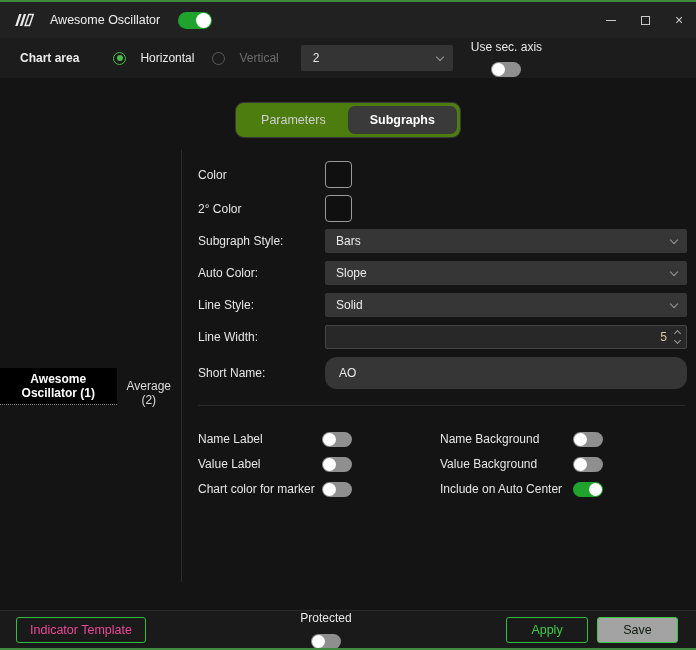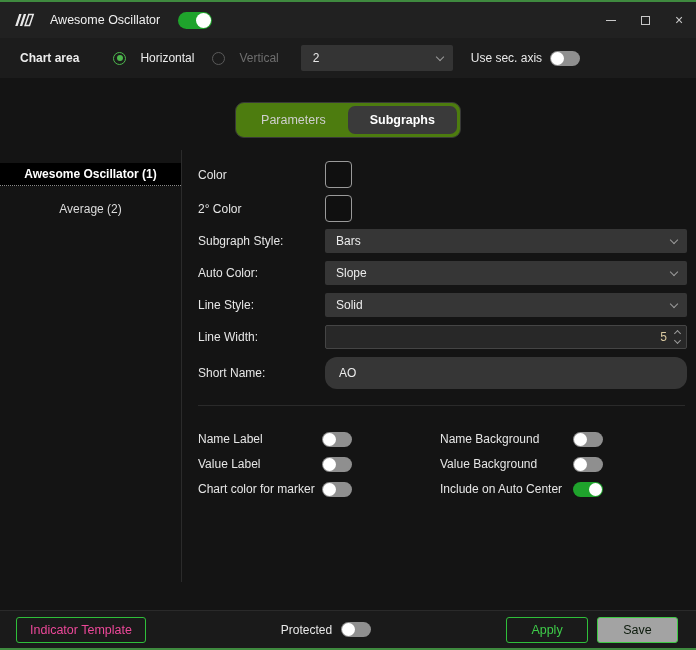--- a/index.html
+++ b/index.html
@@ -30,36 +30,36 @@
   .header-row .hr-label { font-weight:bold; color:#ececec; }
   .radio-group { display:flex; align-items:center; margin-left:34px; gap:18px; }
   .radio-opt { display:flex; align-items:center; gap:14px; cursor:pointer;text-align:right; }
   .radio { width:13px; height:13px; border-radius:50%; border:1px solid #5a5a5a; position:relative; flex:none; }
   .radio.checked { border-color:#4db84d; }
   .radio.checked::after { content:''; position:absolute; inset:2.5px; border-radius:50%; background:#4db84d; }
   .radio-opt .lbl { color:#ececec; }
   .radio-opt.disabled .lbl { color:#6e6e6e; }
   .hdr-select { width:152px; height:26px; margin-left:22px; background:#343434; border-radius:2px;
                 display:flex; align-items:center; padding:0 10px 0 12px; cursor:pointer; }
-  .sec-axis { display:flex; align-items:center; gap:8px; margin-left:18px; }
+  .sec-axis { display:flex; align-items:center; gap:8px; margin-left:18px;flex-direction:column; }
 
   .chev { width:6px; height:6px; border-right:1.4px solid #9b9b9b; border-bottom:1.4px solid #9b9b9b;
           transform:rotate(45deg); margin-left:auto; margin-top:-3px; flex:none; }
 
   
   .main { position:relative; height:532px; background:#141414; display:flex; flex-direction:column; }
   .tabs-row { display:flex; justify-content:center; margin-top:24px; }
   .tab-group { display:flex; border:1px solid #383838; background:#4d7c0f; border-radius:9px; padding:3px; }
   .tab { padding:7px 22px; border-radius:7px; color:#cfcfcf; font-size:12.5px; cursor:pointer; }
   .tab.active { background:#3a3a3a; color:#fff; font-weight:bold; }
 
   .body { display:flex; flex:1; margin-top:1px; }
   .v-divider { position:absolute; left:181px; top:72px; width:1px; height:432px; background:#2b2b2b; }
 
-  .sidebar { width:181px; flex:none; display:flex; flex-direction:column; padding-top:24px; }
+  .sidebar { width:181px; flex:none; display:flex; flex-direction:row; align-items:center; padding-top:24px; }
   .side-item { padding:4px 9px; color:#dcdcdc; cursor:pointer; text-align:center; }
   .side-item.selected { background:#000; font-weight:bold; color:#fff; border-bottom:1px dotted #8a8a8a; }
   .side-item + .side-item { margin-top:12px; }
 
   .content { flex:1; padding:22px 9px 0 17px; }
   .form-row { display:flex; align-items:center; margin-bottom:8px; }
   .form-row .f-label { width:127px; flex:none; color:#e6e6e6; }
   .swatch-row { height:27px; margin-bottom:7px; }
   .swatch { width:27px; height:27px; border:1px solid #9a9a9a; border-radius:4px; padding:2px; cursor:pointer; background:#101010; }
   .swatch .fill { width:100%; height:100%; border-radius:1px; }
@@ -81,21 +81,21 @@
   .tgl-col2 { flex:1; }
   .tgl-row { display:flex; align-items:center; height:24px; margin-bottom:1px; }
   .tgl-col1 .t-label { width:124px; flex:none; color:#e6e6e6; }
   .tgl-col2 .t-label { width:133px; flex:none; color:#e6e6e6; }
 
   
   .footer { position:absolute; left:0; right:0; bottom:0; height:38px; background:#1a1a1a;
             border-top:1px solid #2a2a2a; display:flex; align-items:center; padding:0 18px 0 16px; }
   .btn-outline { height:26px; padding:0 13px; background:transparent; border:1px solid #2fbf3a; border-radius:3px;
                  color:#ec4899; font-family:inherit; font-size:12.5px; cursor:pointer; }
-  .protected-group { display:flex; align-items:center; gap:9px; }
+  .protected-group { display:flex; align-items:center; gap:9px;flex-direction:column; }
   .f-spacer { flex:1; }
   .btn-apply { width:82px; height:26px; background:transparent; border:1px solid #2fbf3a; border-radius:3px;
                color:#3ecb49; font-family:inherit; font-size:12.5px; cursor:pointer; margin-right:9px; }
   .btn-save { width:81px; height:26px; background:#a3a3a3; border:1px solid #3ec944; border-radius:3px;
               color:#0c1a0c; font-family:inherit; font-size:12.5px; cursor:pointer; }
 </style>
 </head>
 <body>
 
 <div class="window">

